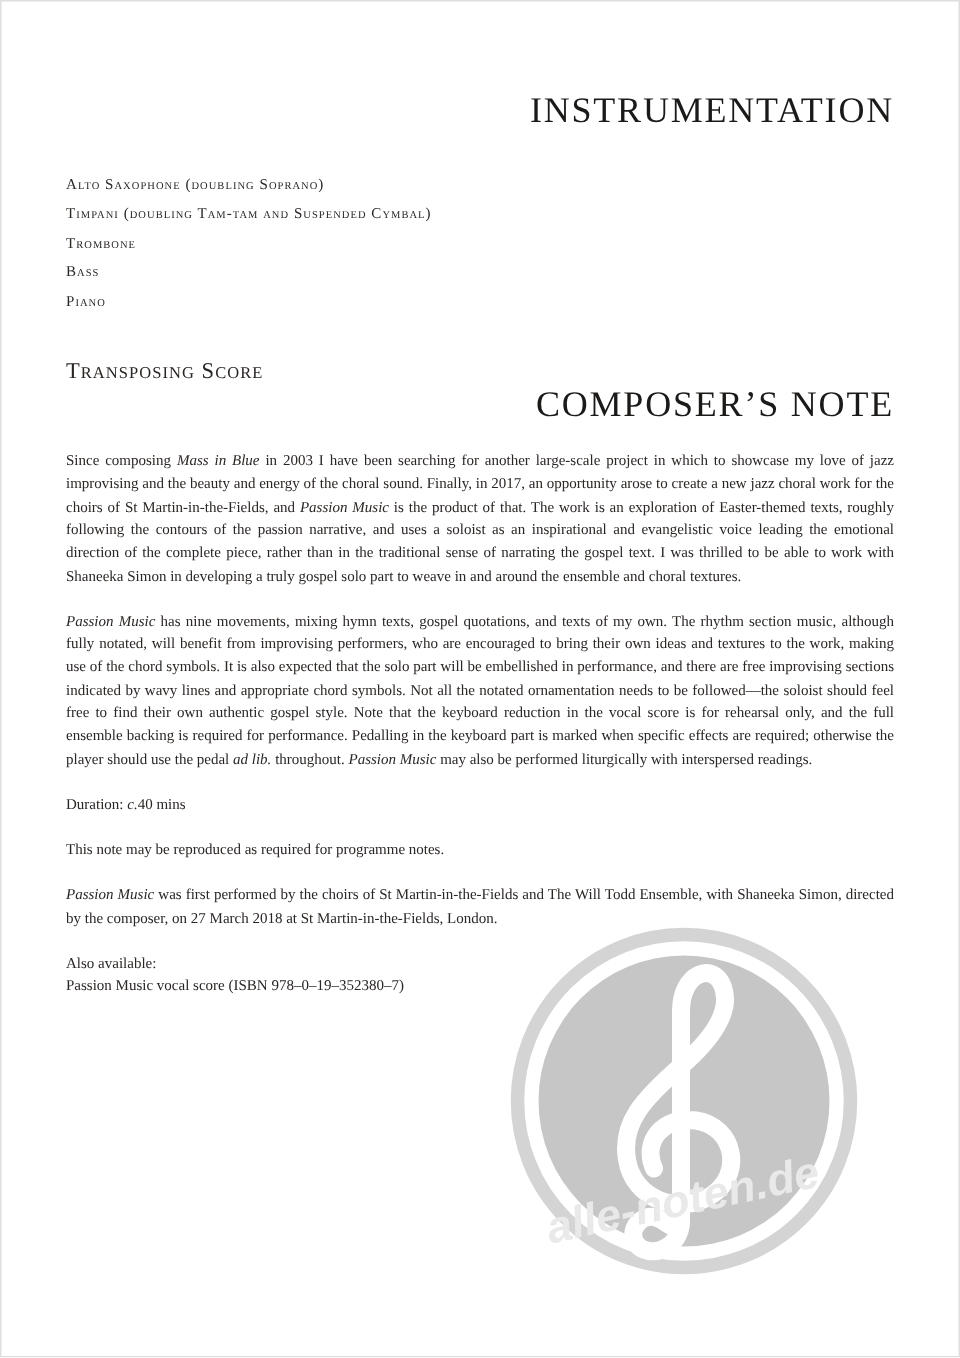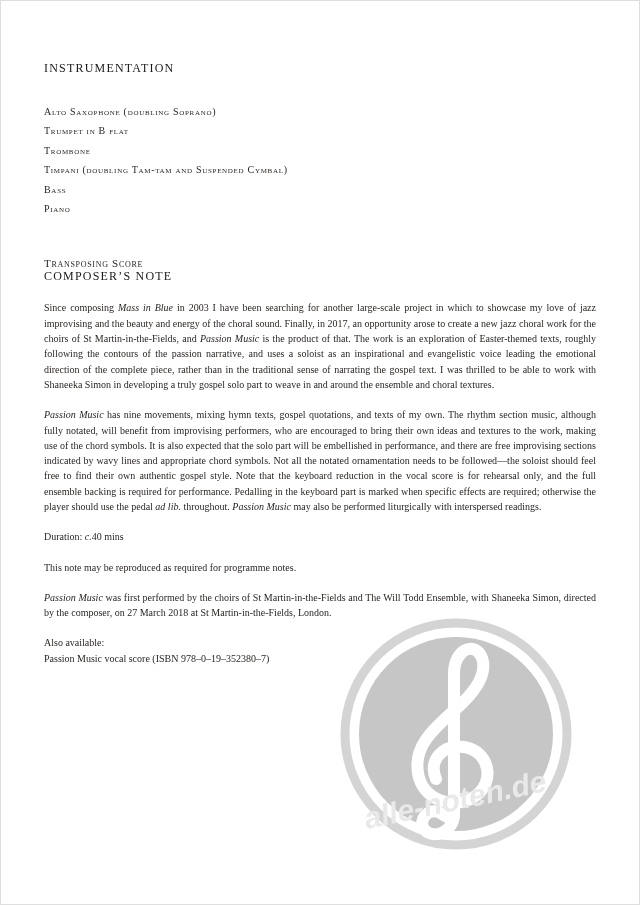--- a/index.html
+++ b/index.html
@@ -17,41 +17,42 @@
     font-family: "Liberation Serif", serif;
     color: #262220;
     overflow: hidden;
   }
   .content {
     position: relative;
     z-index: 2;
     padding: 60px 43px 0 43px;
   }
   h1.sec-title {
-    font-size: 12px;
+    font-size: 24px;
     font-weight: normal;
     letter-spacing: 1.2px;
     margin: 0;
     color: #1c1a18;
+    text-align: right;
   }
   ul.instrument-list {
     list-style: none;
     margin: 26px 0 0 0;
     padding: 0;
   }
   ul.instrument-list li {
     font-size: 10px;
     font-variant: small-caps;
     letter-spacing: 0.7px;
     line-height: 19.4px;
     color: #2a2624;
   }
   .score-type {
-    margin-top: 39px;
-    font-size: 11px;
+    margin-top: 29px;
+    font-size: 15px;
     font-variant: small-caps;
     letter-spacing: 0.7px;
     color: #2a2624;
   }
   .composers-note-title {
     margin-top: 66px;
   }
   .note-body {
     margin-top: 11px;
   }
@@ -106,23 +107,22 @@
     </svg>
   </div>
 
   <div class="content">
 
     <section>
       <h1 class="sec-title">INSTRUMENTATION</h1>
 
       <ul class="instrument-list" id="instrument-list">
           <li>Alto Saxophone (doubling Soprano)</li>
-          <li>Trumpet in B flat</li>
+          <li>Timpani (doubling Tam-tam and Suspended Cymbal)</li>
           <li>Trombone</li>
-          <li>Timpani (doubling Tam-tam and Suspended Cymbal)</li>
           <li>Bass</li>
           <li>Piano</li>
         </ul>
 
       <div class="score-type">Transposing Score</div>
     </section>
 
     <section>
       <h1 class="sec-title composers-note-title">COMPOSER’S NOTE</h1>
 

